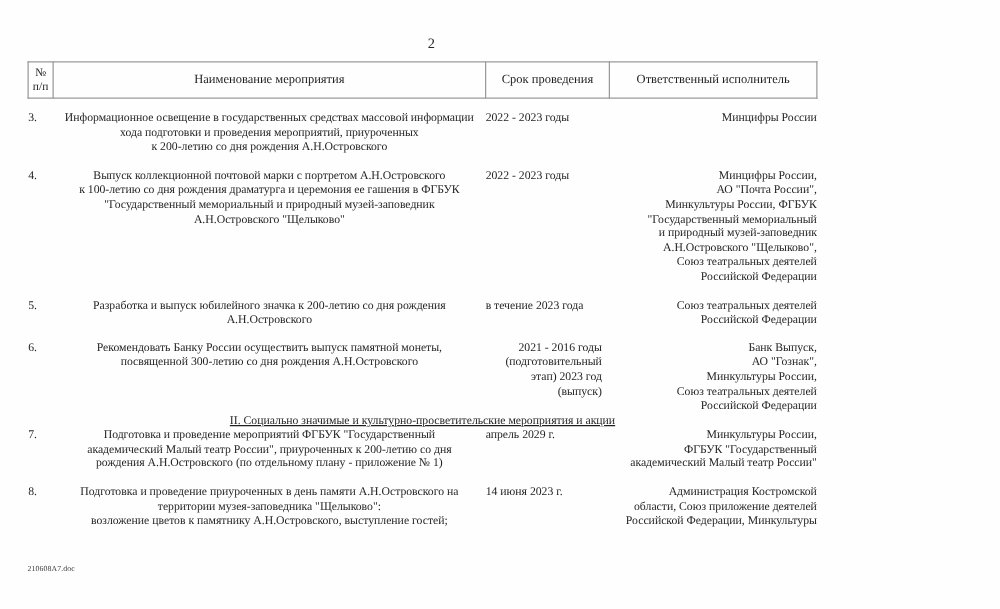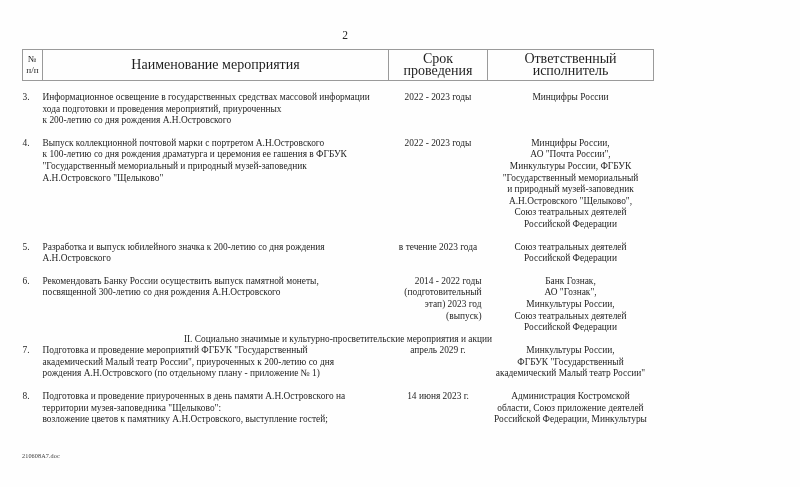--- a/index.html
+++ b/index.html
@@ -47,21 +47,21 @@
     table-layout: fixed;
   }
   .doc-table col.c-num    { width: 20px; }
   .doc-table col.c-name   { width: 346px; }
   .doc-table col.c-term   { width: 99px; }
   .doc-table col.c-resp   { width: 166px; }
 
   .doc-table thead th {
     border: 1px solid #9a9a9a;
     font-weight: normal;
-    font-size: 14px;
+    font-size: 10px;
     line-height: 11.5px;
     padding: 3px 2px 4px 2px;
     text-align: center;
     vertical-align: middle;
     color: #1f1f1f;
     height: 21px;
   }
   .doc-table thead th.th-num {
     font-size: 9.2px;
     line-height: 10.5px;
@@ -81,35 +81,35 @@
   
   .gap-row td { height: 11px; padding: 0; border: none; }
 
   .cell-num {
     text-align: left;
     padding-left: 3px;
     padding-right: 2px;
     white-space: nowrap;
   }
   .cell-name {
-    text-align: left;
+    text-align: center;
     padding-left: 7px;
     padding-right: 4px;
   }
   .cell-term {
-    text-align: center;
+    text-align: left;
     padding-left: 2px;
     padding-right: 2px;
   }
   .cell-term.align-right {
     text-align: right;
     padding-right: 6px;
   }
   .cell-resp {
-    text-align: center;
+    text-align: right;
     padding-left: 8px;
     padding-right: 2px;
     margin-top: 36px;
   }
 
   .cell-name p,
   .cell-resp p,
   .cell-term p,
   .cell-num p {
     margin: 0;
@@ -117,20 +117,21 @@
   }
 
   
   .section-heading td {
     text-align: center;
     font-size: 9.5px;
     line-height: 12px;
     padding-top: 13px;
     padding-bottom: 6px;
     color: #1f1f1f;
+    text-decoration: underline;
   }
 
   
   .footer-note {
     position: absolute;
     left: 22px;
     top: 452px;
     font-size: 6.2px;
     line-height: 8px;
     color: #3a3a3a;
@@ -237,27 +238,27 @@
           <td></td>
           <td></td>
         </tr>
         <tr>
           <td class="cell-num">6.</td>
           <td class="cell-name">
             <p>Рекомендовать Банку России осуществить выпуск памятной монеты,</p>
             <p>посвященной 300-летию со дня рождения А.Н.Островского</p>
           </td>
           <td class="cell-term align-right">
-            <p>2014 - 2022 годы</p>
+            <p>2021 - 2016 годы</p>
             <p>(подготовительный</p>
             <p>этап) 2023 год</p>
             <p>(выпуск)</p>
           </td>
           <td class="cell-resp">
-            <p>Банк Гознак,</p>
+            <p>Банк Выпуск,</p>
             <p>АО "Гознак",</p>
             <p>Минкультуры России,</p>
             <p>Союз театральных деятелей</p>
             <p>Российской Федерации</p>
           </td>
         </tr>
         <tr class="section-heading">
           <td colspan="4">II. Социально значимые и культурно-просветительские мероприятия и акции</td>
         </tr>
         <tr>

